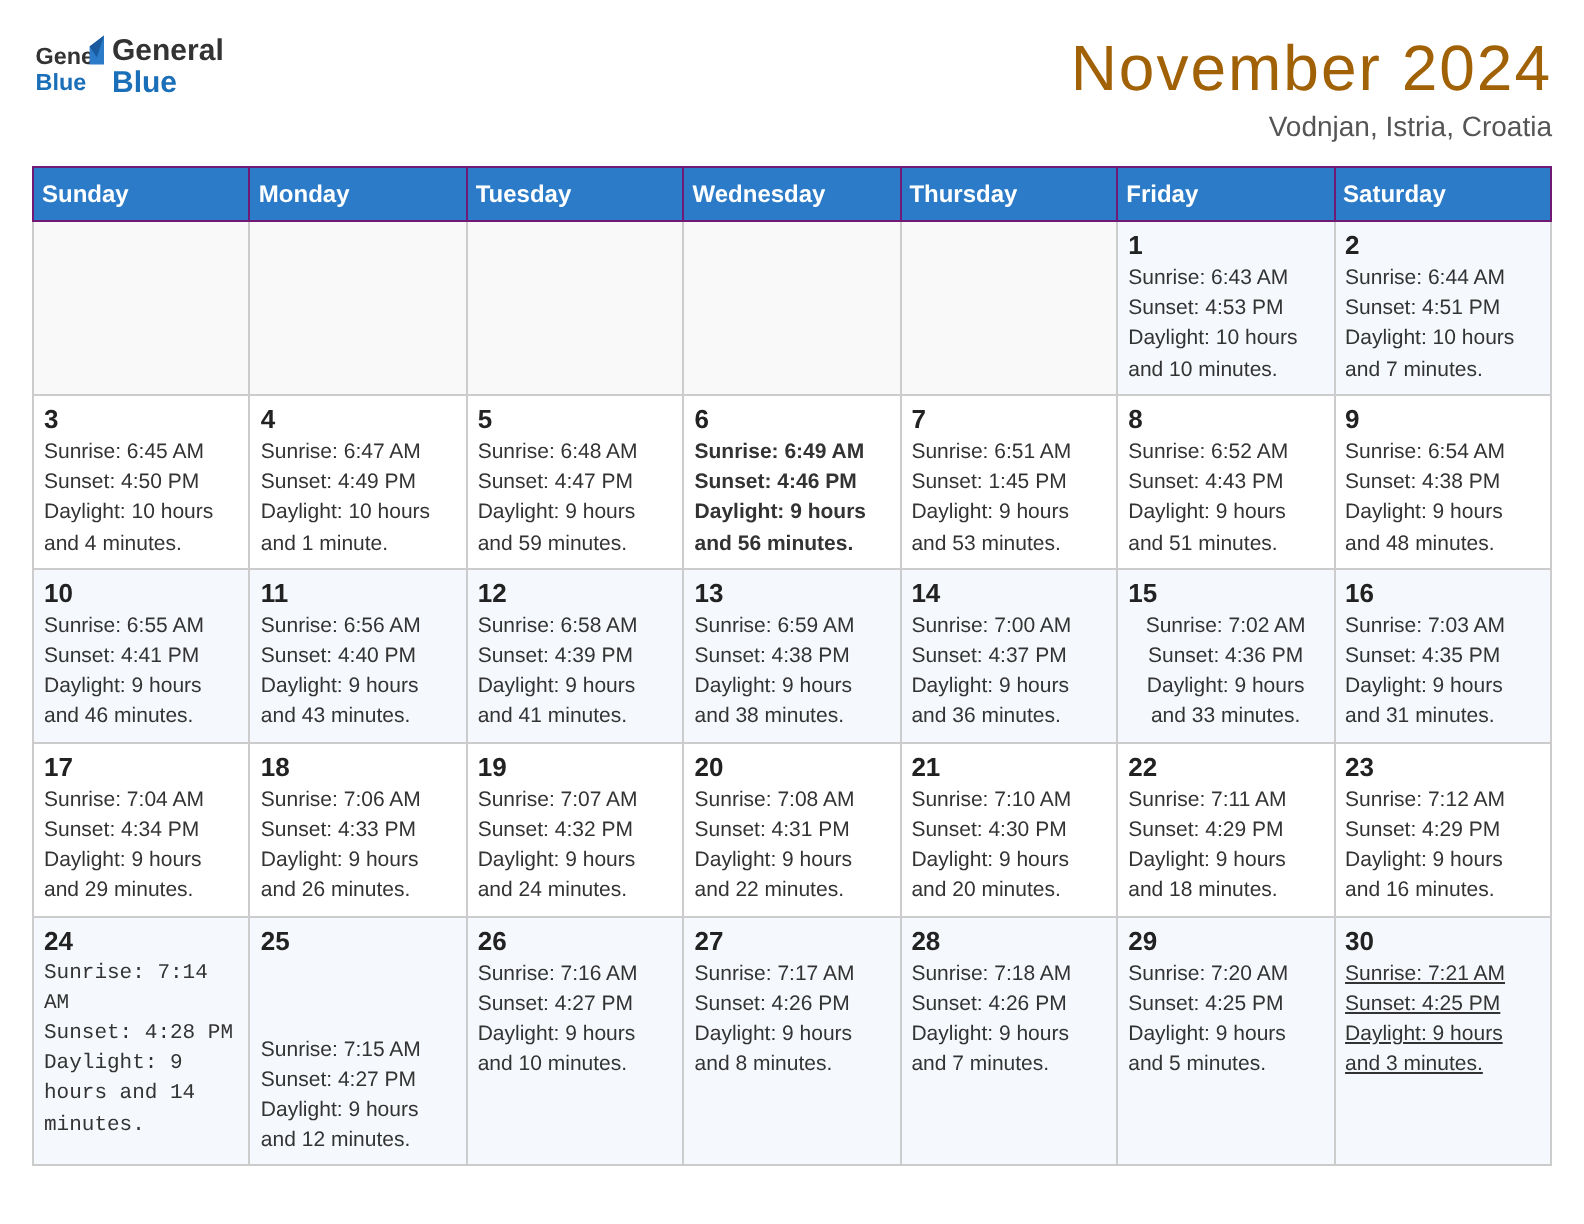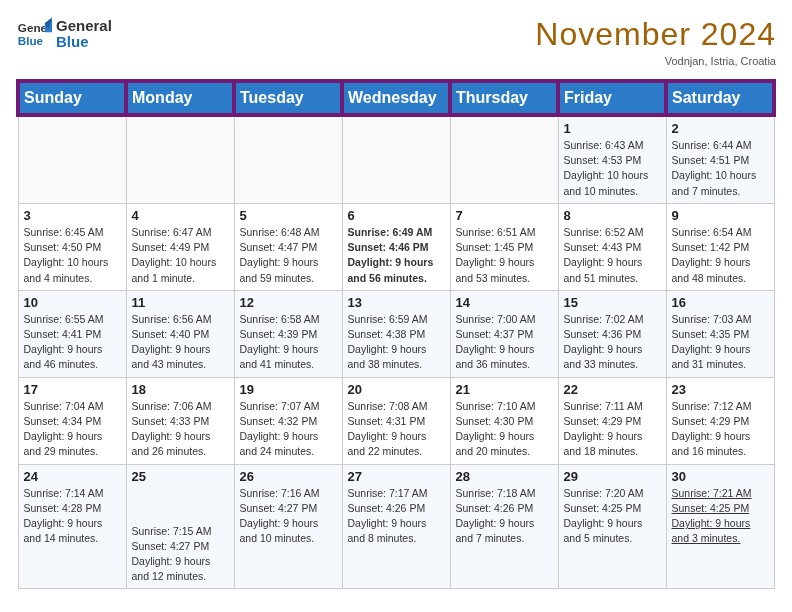--- a/index.html
+++ b/index.html
@@ -28,37 +28,37 @@
     .title-area {
       text-align: right;
     }
     .month-title {
       font-size: 32px;
       font-weight: 300;
       color: #a16207;
       letter-spacing: 1px;
     }
     .subtitle {
-      font-size: 11px;
+      font-size: 14px;
       color: #555;
       margin-top: 2px;
     }
     .calendar {
       width: 100%;
       border-collapse: collapse;
       font-size: 11px;
     }
     .calendar th {
       background-color: #2b7bc8;
       color: #fff;
       padding: 6px 4px;
       text-align: left;
-      font-size: 16px;
+      font-size: 12px;
       font-weight: bold;
-      border: 4px solid #701a75;
+      border: 1px solid #701a75;
     }
     .calendar td {
       vertical-align: top;
       border: 1px solid #ccc;
       padding: 4px 5px;
       width: 108px;
       min-height: 80px;
       background: #fff;
     }
     .calendar tr:nth-child(odd) td {
@@ -168,21 +168,21 @@
         </td>
         <td>
           <span class="day-num">8</span>
           <div class="day-info" style="white-space: pre-line;">Sunrise: 6:52 AM
 Sunset: 4:43 PM
 Daylight: 9 hours and 51 minutes.</div>
         </td>
         <td>
           <span class="day-num">9</span>
           <div class="day-info" style="white-space: pre-line;">Sunrise: 6:54 AM
-Sunset: 1:42 PM
+Sunset: 4:38 PM
 Daylight: 9 hours and 48 minutes.</div>
         </td>
       </tr>
       <tr>
         <td>
           <span class="day-num">10</span>
           <div class="day-info" style="white-space: pre-line;">Sunrise: 6:55 AM
 Sunset: 4:41 PM
 Daylight: 9 hours and 46 minutes.</div>
         </td>
@@ -205,21 +205,21 @@
 Daylight: 9 hours and 38 minutes.</div>
         </td>
         <td>
           <span class="day-num">14</span>
           <div class="day-info" style="white-space: pre-line;">Sunrise: 7:00 AM
 Sunset: 4:37 PM
 Daylight: 9 hours and 36 minutes.</div>
         </td>
         <td>
           <span class="day-num">15</span>
-          <div class="day-info" style="white-space: pre-line;">Sunrise: 7:02 AM
+          <div class="day-info" style="white-space: pre-line; text-align: center;">Sunrise: 7:02 AM
 Sunset: 4:36 PM
 Daylight: 9 hours and 33 minutes.</div>
         </td>
         <td>
           <span class="day-num">16</span>
           <div class="day-info" style="white-space: pre-line;">Sunrise: 7:03 AM
 Sunset: 4:35 PM
 Daylight: 9 hours and 31 minutes.</div>
         </td>
       </tr>
@@ -263,21 +263,21 @@
         <td>
           <span class="day-num">23</span>
           <div class="day-info" style="white-space: pre-line;">Sunrise: 7:12 AM
 Sunset: 4:29 PM
 Daylight: 9 hours and 16 minutes.</div>
         </td>
       </tr>
       <tr>
         <td>
           <span class="day-num">24</span>
-          <div class="day-info" style="white-space: pre-line;">Sunrise: 7:14 AM
+          <div class="day-info" style="white-space: pre-line; font-family: Liberation Mono, monospace;">Sunrise: 7:14 AM
 Sunset: 4:28 PM
 Daylight: 9 hours and 14 minutes.</div>
         </td>
         <td>
           <span class="day-num">25</span>
           <div class="day-info" style="white-space: pre-line; margin-top: 40px;">Sunrise: 7:15 AM
 Sunset: 4:27 PM
 Daylight: 9 hours and 12 minutes.</div>
         </td>
         <td>

